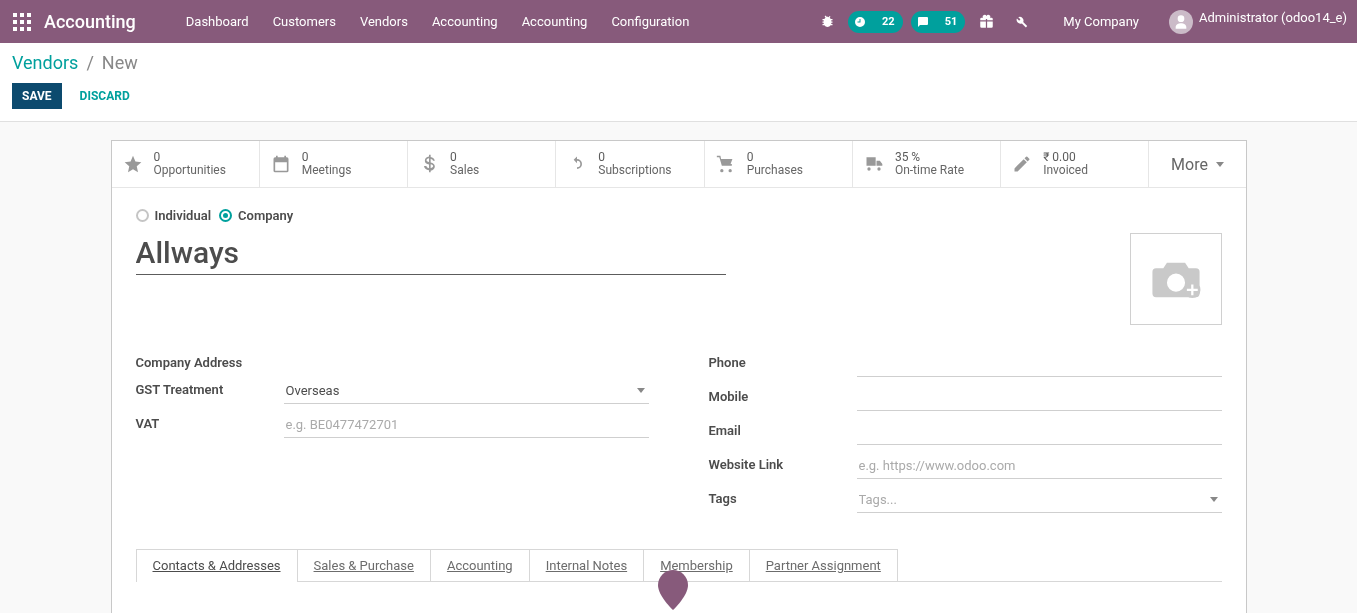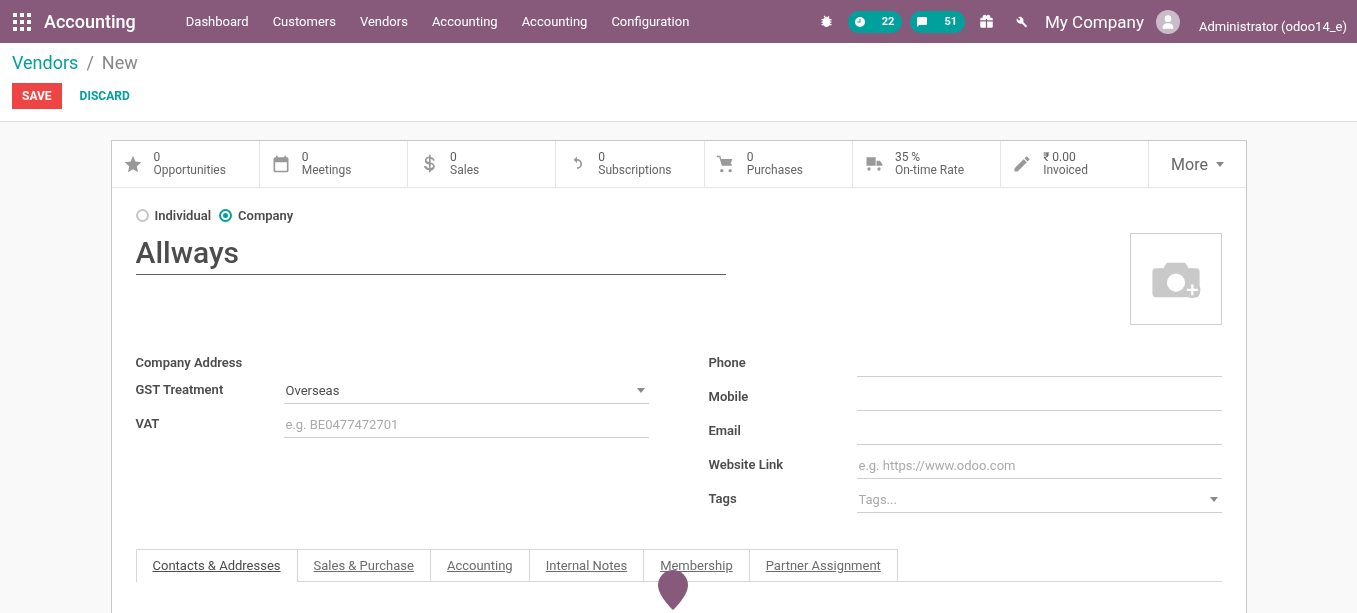--- a/index.html
+++ b/index.html
@@ -10,34 +10,34 @@
 .apps-icon { width: 32px; height: 32px; display: flex; align-items: center; justify-content: center; margin-right: 6px; cursor: pointer; }
 .apps-icon svg { width: 18px; height: 18px; fill: #fff; }
 .app-name { font-size: 18px; font-weight: 500; margin-right: 40px; }
 .nav-items { display: flex; gap: 4px; }
 .nav-item { padding: 6px 10px; font-size: 13px; color: #fff; cursor: pointer; }
 .top-right { margin-left: auto; display: flex; align-items: center; gap: 8px; }
 .tr-icon { width: 26px; height: 26px; display: flex; align-items: center; justify-content: center; cursor: pointer; }
 .tr-icon svg { width: 15px; height: 15px; fill: #fff; }
 .badge { display: inline-flex; align-items: center; background: #00A09D; border-radius: 11px; height: 22px; padding: 0 8px 0 6px; color: #fff; font-size: 11px; font-weight: 700; cursor: pointer; gap: 16px; }
 .badge .ic { width: 12px; height: 12px; fill: #fff; }
-.company { font-size: 17px; margin: 0 4px; cursor: pointer; }
-.user { display: flex; align-items: flex-end; gap: 19px; cursor: pointer; }
+.company { font-size: 13px; margin: 0 22px; cursor: pointer; }
+.user { display: flex; align-items: flex-start; gap: 6px; cursor: pointer; }
 .avatar { width: 24px; height: 24px; border-radius: 50%; background: #CBBBC8; display: flex; align-items: center; justify-content: center; }
 .avatar svg { width: 16px; height: 16px; fill: #fff; }
 .user-name { font-size: 13px; }
 
 
 .subbar { background: #fff; padding: 9px 16px 12px 12px; border-bottom: 1px solid #e0e0e0; }
 .bc { display: flex; align-items: center; gap: 8px; font-size: 18px; margin-bottom: 10px; }
 .bc a { color: #00A09D; text-decoration: none; cursor: pointer; }
 .bc .sep { color: #888; }
 .bc .cur { color: #888; }
 .actions { display: flex; align-items: center; gap: 18px; }
-.btn-primary { background: #ef4444; color: #fff; border: none; padding: 6px 10px; font-size: 12px; font-weight: 700; cursor: pointer; }
+.btn-primary { background: #0c4a6e; color: #fff; border: none; padding: 6px 10px; font-size: 12px; font-weight: 700; cursor: pointer; }
 .btn-link { color: #00A09D; font-size: 12px; font-weight: 700; cursor: pointer; background: none; border: none; }
 
 
 .scrollwrap { position: absolute; top: 128px; left: 0; right: 0; bottom: 0; overflow-y: scroll; }
 
 .scrollwrap::-webkit-scrollbar { width: 16px; background: #f1f1f1; }
 .scrollwrap::-webkit-scrollbar-thumb { background: #c1c1c1; border: 3px solid #f1f1f1; border-radius: 8px; }
 
 .sheet { width: 1136px; margin: 12px auto 40px; background: #fff; border: 1px solid #c8c8c8; }
 

